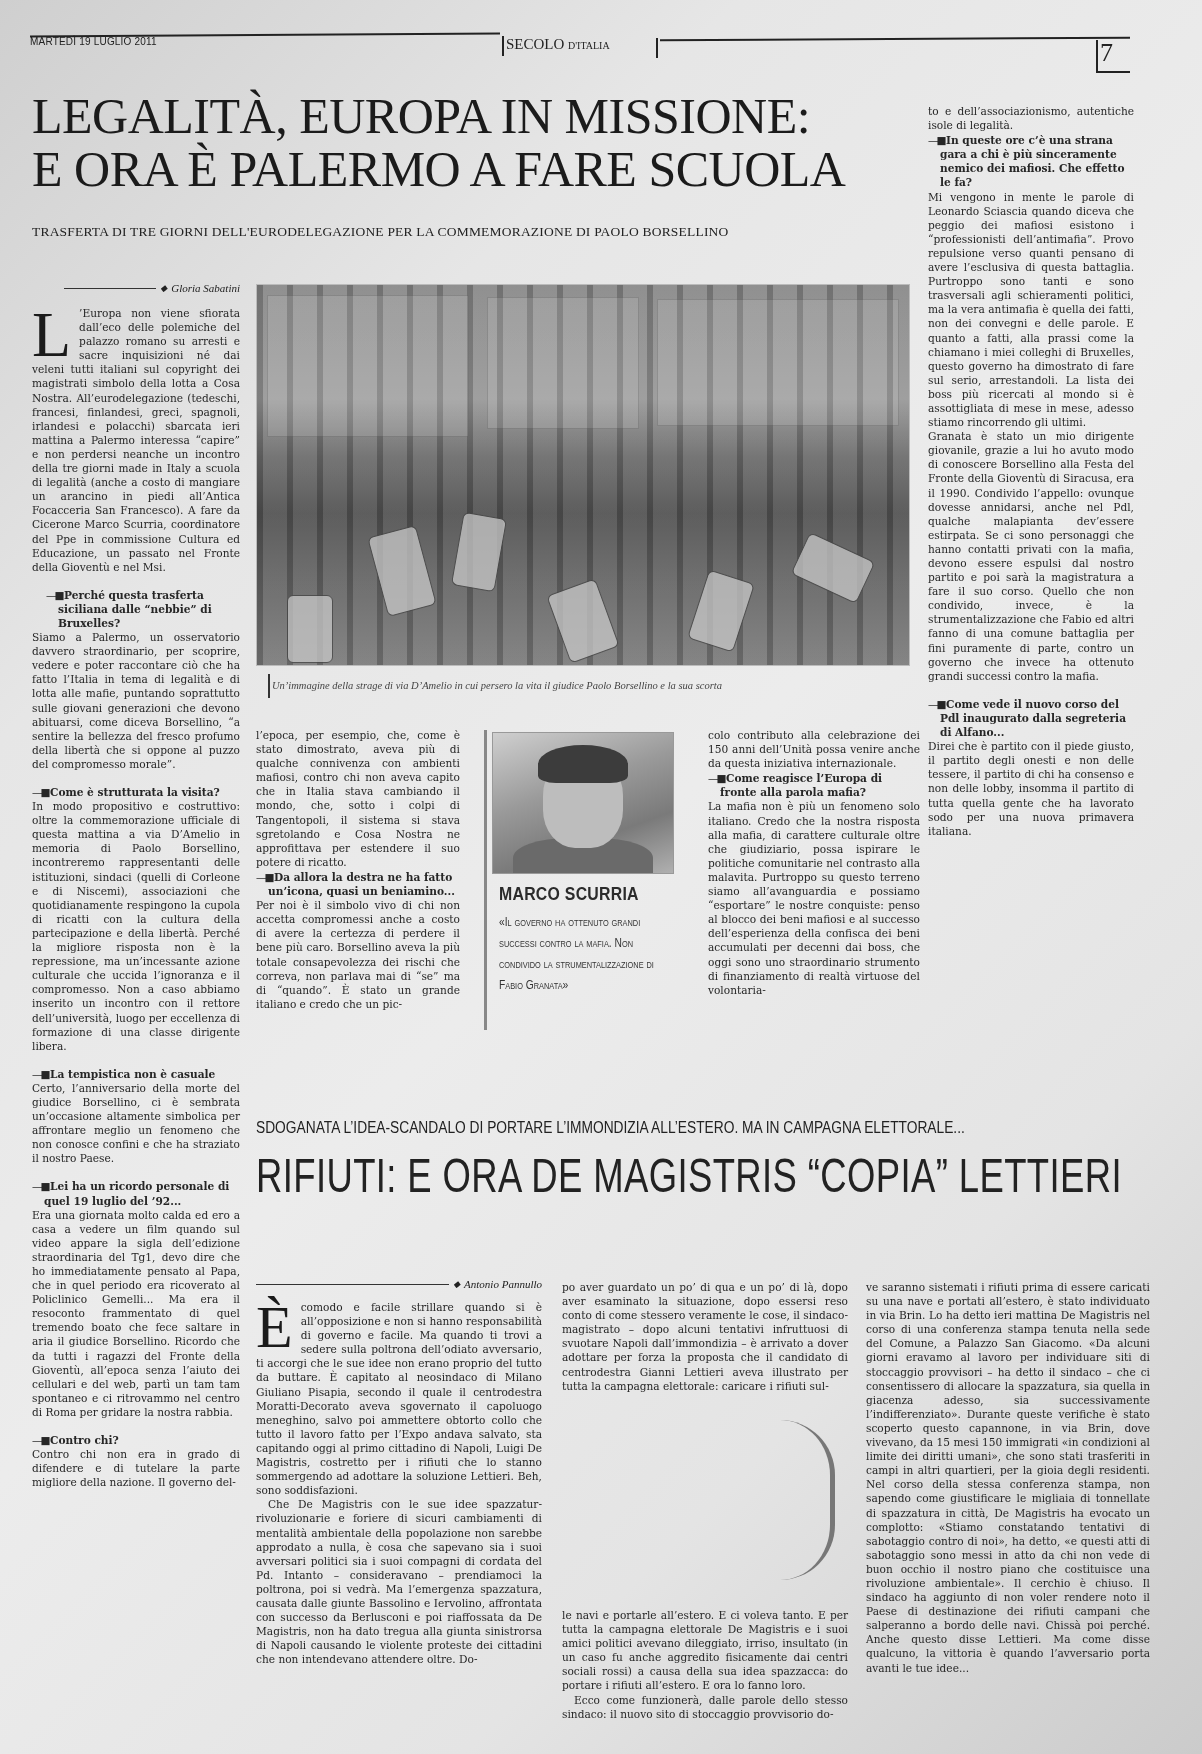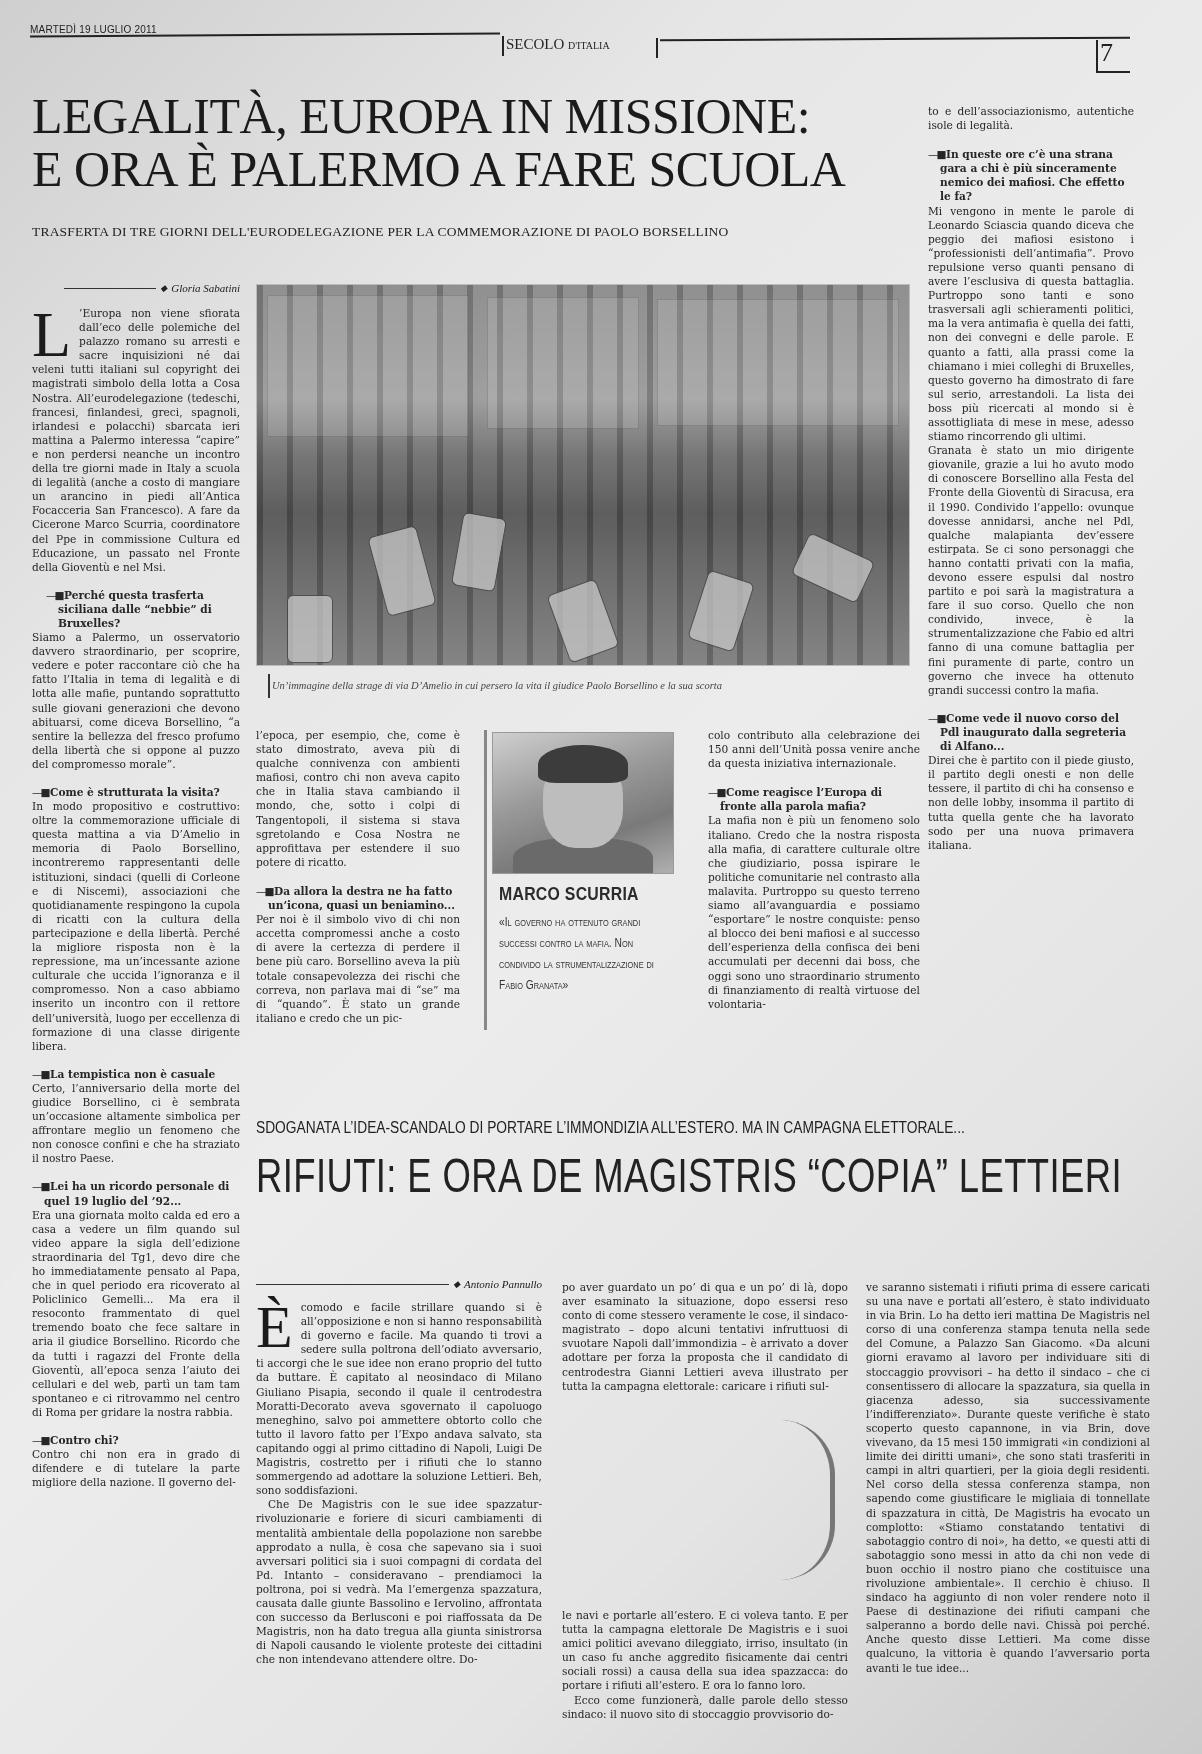--- a/index.html
+++ b/index.html
@@ -9,21 +9,21 @@
     font-family: "DejaVu Serif", serif;
     color: #1e1e1e;
   }
   .page {
     position: absolute; left: 0; top: 0; width: 1202px; height: 1754px;
     background: linear-gradient(135deg, #cfcfcf 0%, #e6e6e6 25%, #ececec 50%, #e4e4e4 75%, #cbcbcb 100%);
   }
   .abs { position: absolute; }
   
   .mast-line { position: absolute; height: 2px; background: #222; }
-  .mast-date { left: 30px; top: 24px; font: 10px "Liberation Sans", sans-serif; letter-spacing: 0.2px; color: #222; text-align: center; }
+  .mast-date { left: 30px; top: 36px; font: 10px "Liberation Sans", sans-serif; letter-spacing: 0.2px; color: #222; text-align: center; }
   .mast-name { left: 506px; top: 36px; font: 15px "Liberation Serif", serif; color: #222; }
   .mast-name small { font-size: 10px; }
   .mast-sep { position: absolute; width: 1.5px; background: #222; }
   .page-num { left: 1100px; top: 38px; font: 26px "Liberation Serif", serif; color: #222; }
   
   .headline {
     left: 32px; top: 90px; width: 880px;
     font: 50px/1.05 "Liberation Serif", serif; color: #1b1b1b;
     letter-spacing: -0.5px;
   }
@@ -42,21 +42,21 @@
     font: 10.6px/14.1px "DejaVu Serif", serif;
     color: #262626;
     text-align: justify;
     hyphens: auto;
   }
   .col p { margin: 0; }
   .col .q {
     font-weight: bold; margin: 14px 0 0 0; text-align: left;
     padding-left: 12px; text-indent: -12px;
   }
-  .col .q:first-child { margin-top: 15px; }
+  .col .q:first-child { margin-top: 1px; }
   .q .mark { font-weight: normal; letter-spacing: -2px; }
   .dropcap-wrap { position: relative; }
   .dropcap {
     float: left; font: 64px/50px "Liberation Serif", serif; margin: 4px 8px 0 0; color: #1b1b1b;
   }
   
   .photo {
     left: 256px; top: 284px; width: 652px; height: 380px;
     background:
       repeating-linear-gradient(90deg, rgba(0,0,0,0.18) 0 6px, rgba(255,255,255,0.05) 6px 30px),

